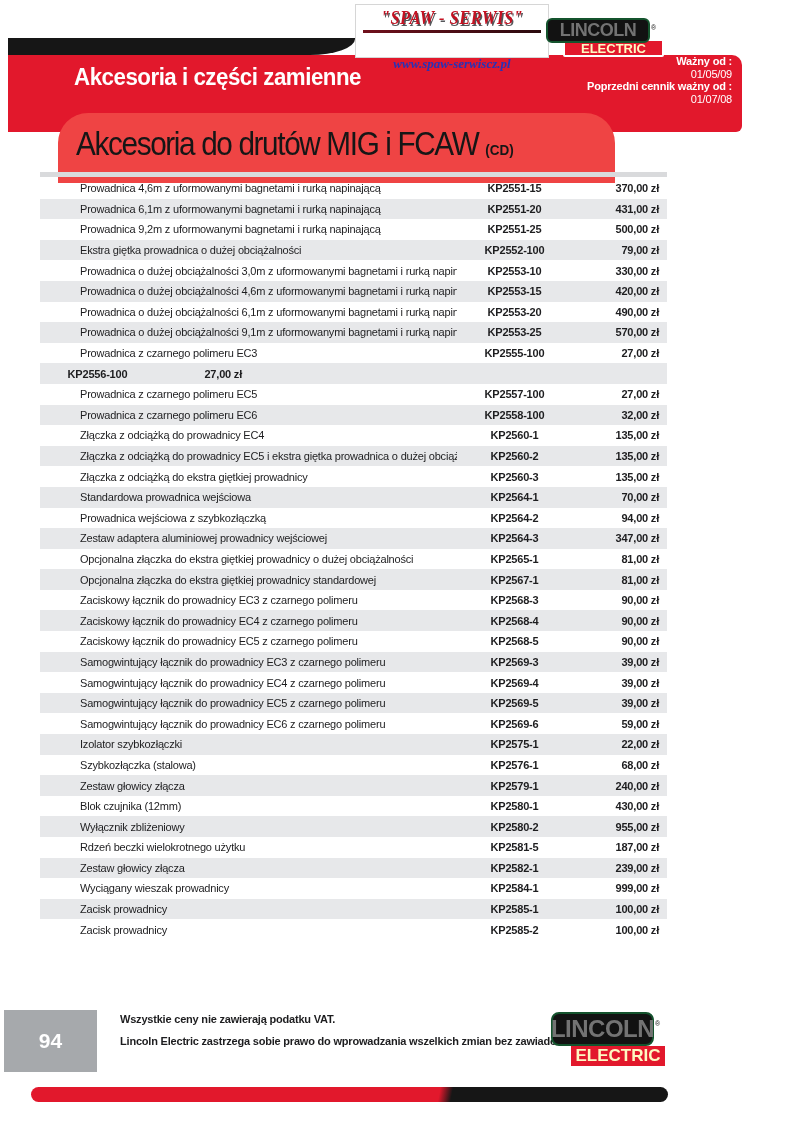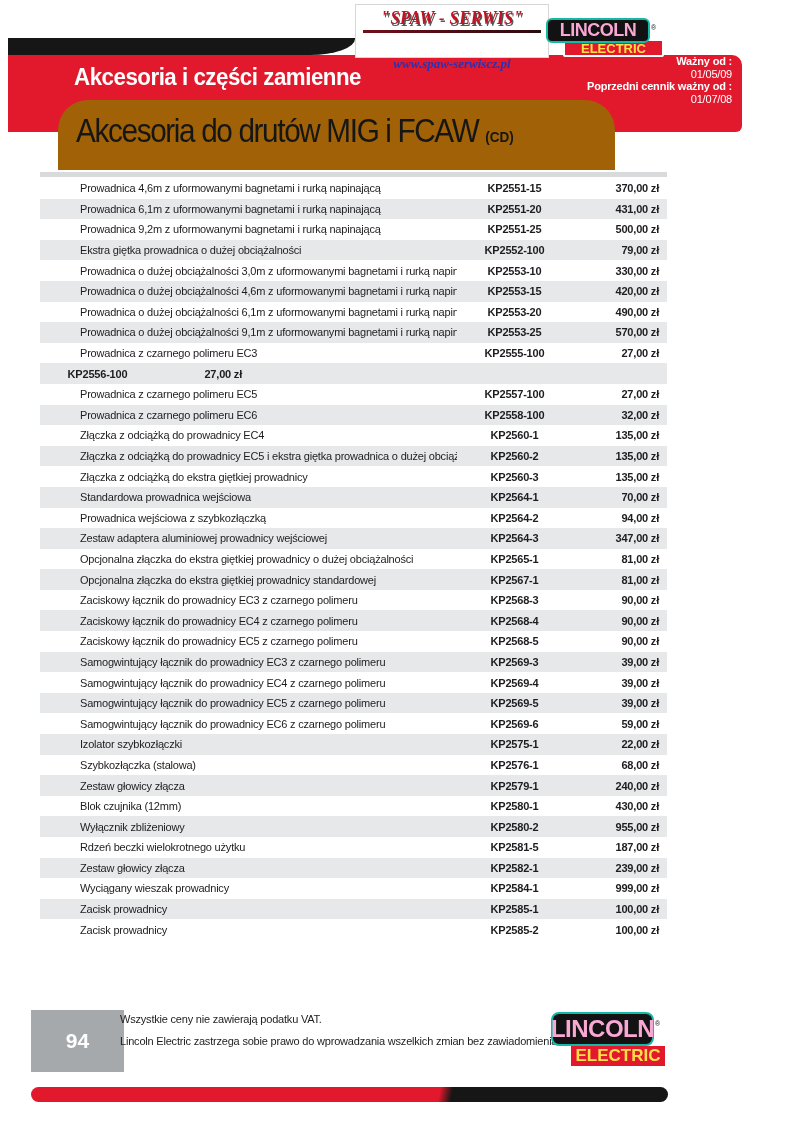--- a/index.html
+++ b/index.html
@@ -17,43 +17,43 @@
   .black-bar{position:absolute;left:8px;top:38px;width:347px;height:17px;background:#161616;
     border-bottom-right-radius:45px 16px;}
   .red-band{position:absolute;left:8px;top:55px;width:734px;height:77px;background:var(--red);
     border-radius:0 10px 6px 0;}
   .section-title{position:absolute;left:66px;top:9px;color:#fff;font-size:23px;font-weight:bold;
     letter-spacing:-0.5px;transform:scaleX(0.97);transform-origin:left center;white-space:nowrap;}
   .dates{position:absolute;right:10px;top:0px;text-align:right;color:#fff;font-size:11px;line-height:12.5px;
     letter-spacing:-0.2px;white-space:nowrap;}
   .dates .lbl{font-weight:bold;}
 
-  .title-box{position:absolute;left:58px;top:100px;width:557px;height:70px;background:#a16207;
+  .title-box{position:absolute;left:58px;top:113px;width:557px;height:70px;background:#ef4444;
     border-radius:30px 30px 0 0;}
   .page-title{position:absolute;left:18px;top:12px;white-space:nowrap;transform:scaleX(0.9);
     transform-origin:left center;}
   .page-title .main{font-size:33px;font-weight:500;letter-spacing:-1.5px;color:#161616;}
   .page-title .suffix{font-size:15px;font-weight:bold;letter-spacing:0;color:#161616;}
 
   
   .spaw-box{position:absolute;left:355px;top:4px;width:194px;height:54px;background:#fff;
     border:1px solid #d6d6d6;text-align:center;padding-top:3px;}
   .spaw-name{font-family:"Liberation Serif",serif;font-style:italic;font-weight:bold;font-size:18px;
     color:#c41222;text-shadow:1.5px 1.5px 0 #55565a;letter-spacing:0.5px;white-space:nowrap;
     transform:scaleX(0.92);transform-origin:center;display:block;}
   .spaw-rule{width:178px;height:3px;background:linear-gradient(90deg,#70101c,#2a0a0e);margin:1px auto 3px;}
   .spaw-url{font-family:"Liberation Serif",serif;font-style:italic;font-weight:bold;font-size:13px;
     color:#2633b8;display:block;letter-spacing:0;margin-top:23px;}
 
   
   .lincoln{position:absolute;}
-  .lincoln .ln-black{position:absolute;left:0;top:0;background:#121212;color:#f9a8d4;font-weight:bold;
-    display:flex;align-items:center;justify-content:center;border:2px solid #14b8a6;border-radius:6px;
+  .lincoln .ln-black{position:absolute;left:0;top:0;background:#121212;color:#737373;font-weight:bold;
+    display:flex;align-items:center;justify-content:center;border:2px solid #14532d;border-radius:6px;
     letter-spacing:-0.5px;}
-  .lincoln .ln-red{position:absolute;background:var(--red);color:#fde047;font-weight:bold;
+  .lincoln .ln-red{position:absolute;background:var(--red);color:#fef9c3;font-weight:bold;
     display:flex;align-items:center;justify-content:center;border:2px solid #fff;border-radius:2px;
     letter-spacing:0;}
   .lincoln .reg{position:absolute;font-size:7px;color:#121212;}
   .lincoln.top .ln-black{width:104px;height:25px;font-size:18px;}
   .lincoln.top .ln-red{left:17px;top:21px;width:101px;height:18px;font-size:13px;}
   .lincoln.top .reg{left:105px;top:6px;}
   .lincoln.foot .ln-black{width:103px;height:34px;font-size:24px;border-radius:8px;}
   .lincoln.foot .ln-red{left:18px;top:32px;width:98px;height:24px;font-size:17px;}
   .lincoln.foot .reg{left:104px;top:8px;}
 
@@ -61,23 +61,23 @@
   .price-table{position:absolute;left:40px;top:172px;width:627px;}
   .table-top-strip{height:5px;background:#d9dadc;margin-bottom:1px;}
   .row{display:flex;height:20.6px;align-items:center;font-size:11px;letter-spacing:-0.2px;}
   .row:nth-child(even){background:var(--stripe);}
   .row .desc{flex:1;padding-left:40px;white-space:nowrap;overflow:hidden;}
   .row .part{width:115px;text-align:center;font-weight:bold;white-space:nowrap;}
   .row .price{width:95px;text-align:right;padding-right:8px;font-weight:bold;white-space:nowrap;}
 
   
   .page-num-box{position:absolute;left:4px;top:1010px;width:93px;height:62px;background:var(--graybox);
-    display:flex;align-items:center;justify-content:center;margin-left:27px;}
+    display:flex;align-items:center;justify-content:center;}
   .page-num{color:#fff;font-size:21px;font-weight:bold;}
-  .foot-note{position:absolute;left:120px;font-size:11px;font-weight:normal;letter-spacing:-0.2px;white-space:nowrap;}
+  .foot-note{position:absolute;left:120px;font-size:11px;font-weight:bold;letter-spacing:-0.2px;white-space:nowrap;}
   .note1{top:1013px;}
   .note2{top:1035px;}
   .bottom-pill{position:absolute;left:31px;top:1087px;width:637px;height:15px;border-radius:8px;
     background:linear-gradient(101deg,var(--red) 0%,var(--red) 64%,#161616 66%,#161616 100%);}
 </style>
 </head>
 <body>
 
 <div class="page">
 

